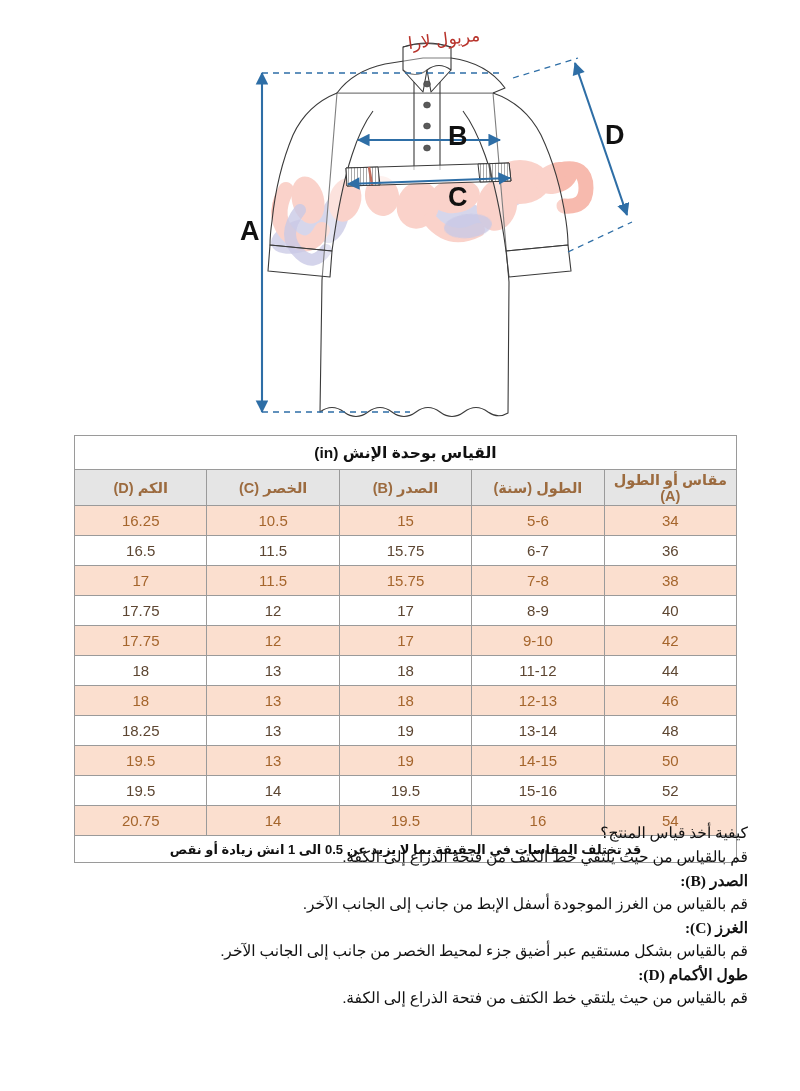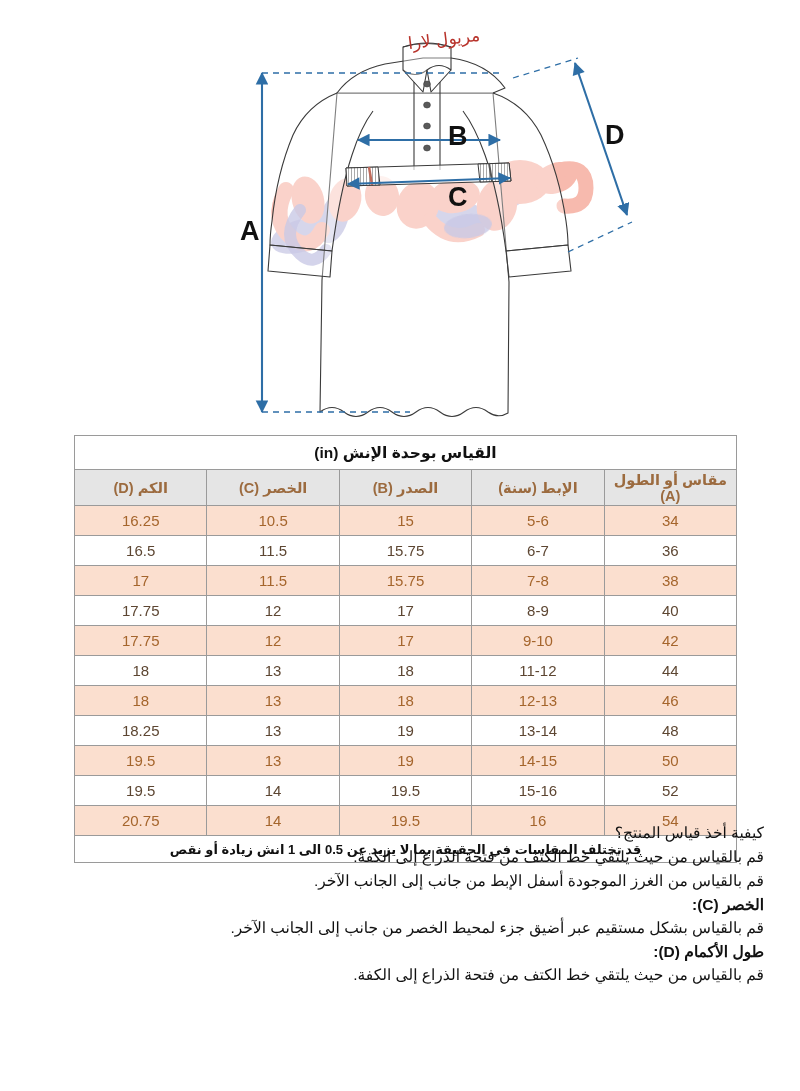--- a/index.html
+++ b/index.html
@@ -115,24 +115,24 @@
     padding: 0 4px;
     margin-left: 25px;
   }
 
   
   #instructions {
     position: absolute;
     left: 0px;
     top: 822px;
     width: 800px;
-    padding-right: 36px;
+    padding-right: 52px;
     direction: rtl;
     text-align: right;
-    font-family: Liberation Sans, sans-serif;
+    font-family: Liberation Serif, serif;
   }
   #instructions .q {
     font-size: 15.5px;
     color: #111111;
     line-height: 22px;
     margin-bottom: 1px;
   }
   #instructions .ttl {
     font-size: 15.5px;
     font-weight: bold;
@@ -259,21 +259,21 @@
 </div>
 
 <div id="table-wrap">
   <table class="size-table">
     <thead>
       <tr>
         <td class="tbl-title" colspan="5">القياس بوحدة الإنش (in)</td>
       </tr>
       <tr class="tbl-head">
         <th>مقاس أو الطول (A)</th>
-        <th>الإبط (سنة)</th>
+        <th>الطول (سنة)</th>
         <th>الصدر (B)</th>
         <th>الخصر (C)</th>
         <th>الكم (D)</th>
       </tr>
     </thead>
     <tbody id="table-body">
         <tr class="alt">
           <td>34</td>
           <td>5-6</td>
           <td>15</td>
@@ -356,19 +356,20 @@
         <td colspan="5">قد تختلف المقاسات في الحقيقة بما لا يزيد عن  0.5 الى 1  انش زيادة  أو نقص</td>
       </tr>
     </tfoot>
   </table>
 </div>
 
 <div id="instructions">
   <div class="q">كيفية أخذ قياس المنتج؟</div>
   <div id="instructions-list">
       <div class="body">قم بالقياس من حيث يلتقي خط الكتف من فتحة الذراع إلى الكفة.</div>
+      <div class="ttl">الصدر (B):</div>
       <div class="body">قم بالقياس من الغرز الموجودة أسفل الإبط من جانب إلى الجانب الآخر.</div>
-      <div class="ttl">الخصر (C):</div>
+      <div class="ttl">الغرز (C):</div>
       <div class="body">قم بالقياس بشكل مستقيم عبر أضيق جزء لمحيط الخصر من جانب إلى الجانب الآخر.</div>
       <div class="ttl">طول الأكمام (D):</div>
       <div class="body">قم بالقياس من حيث يلتقي خط الكتف من فتحة الذراع إلى الكفة.</div>
     </div>
 </div>
 
 </body></html>

